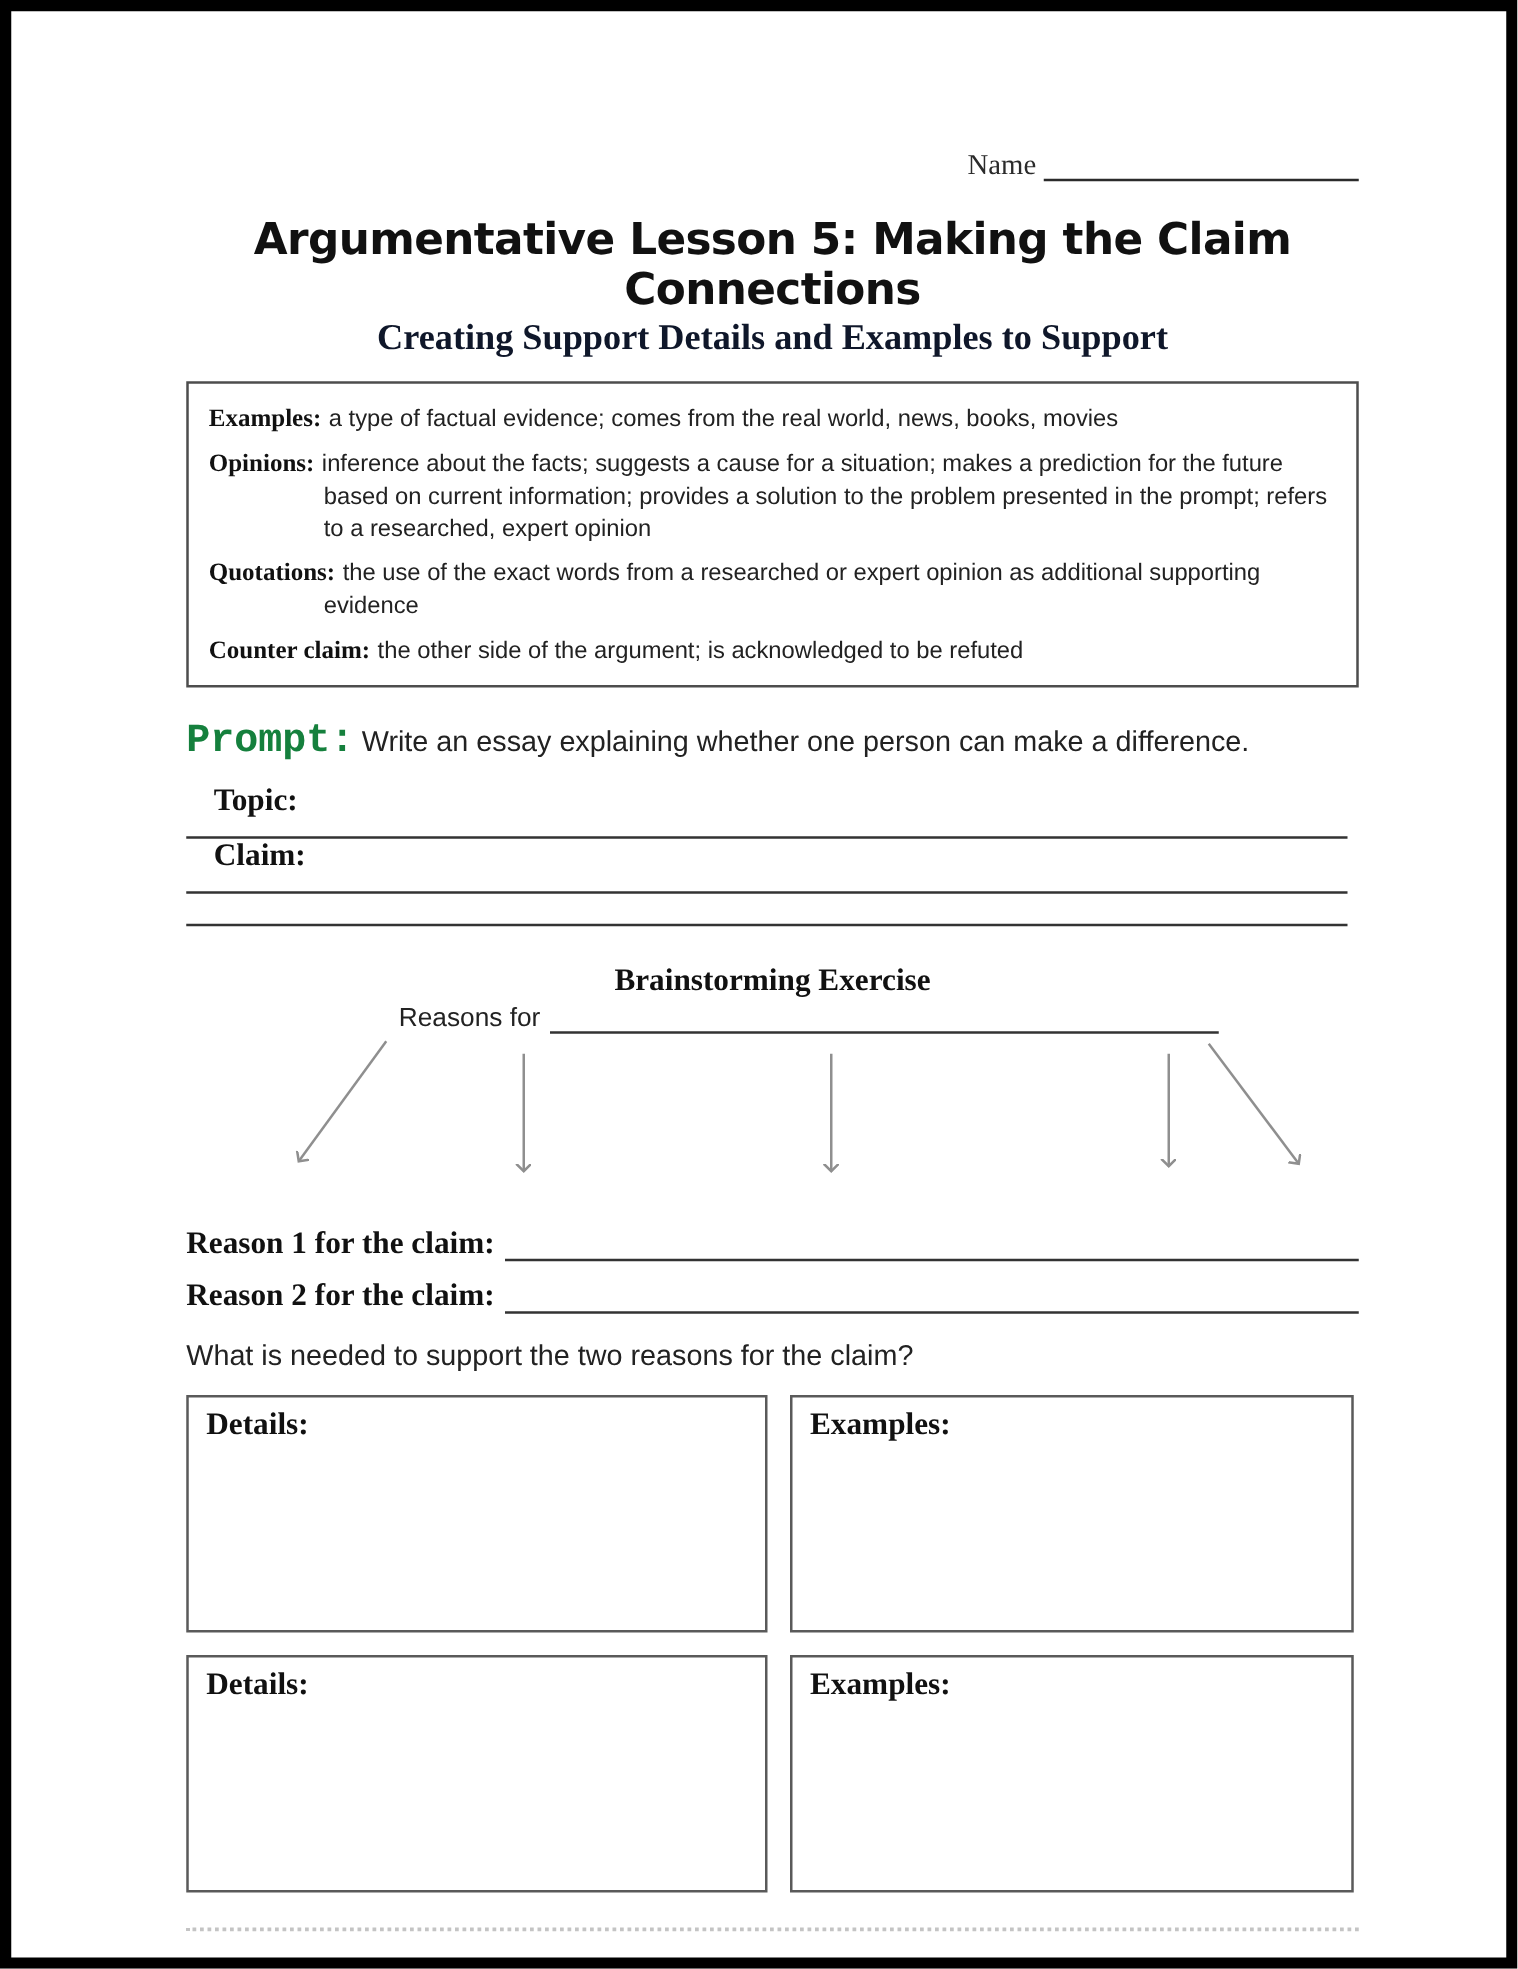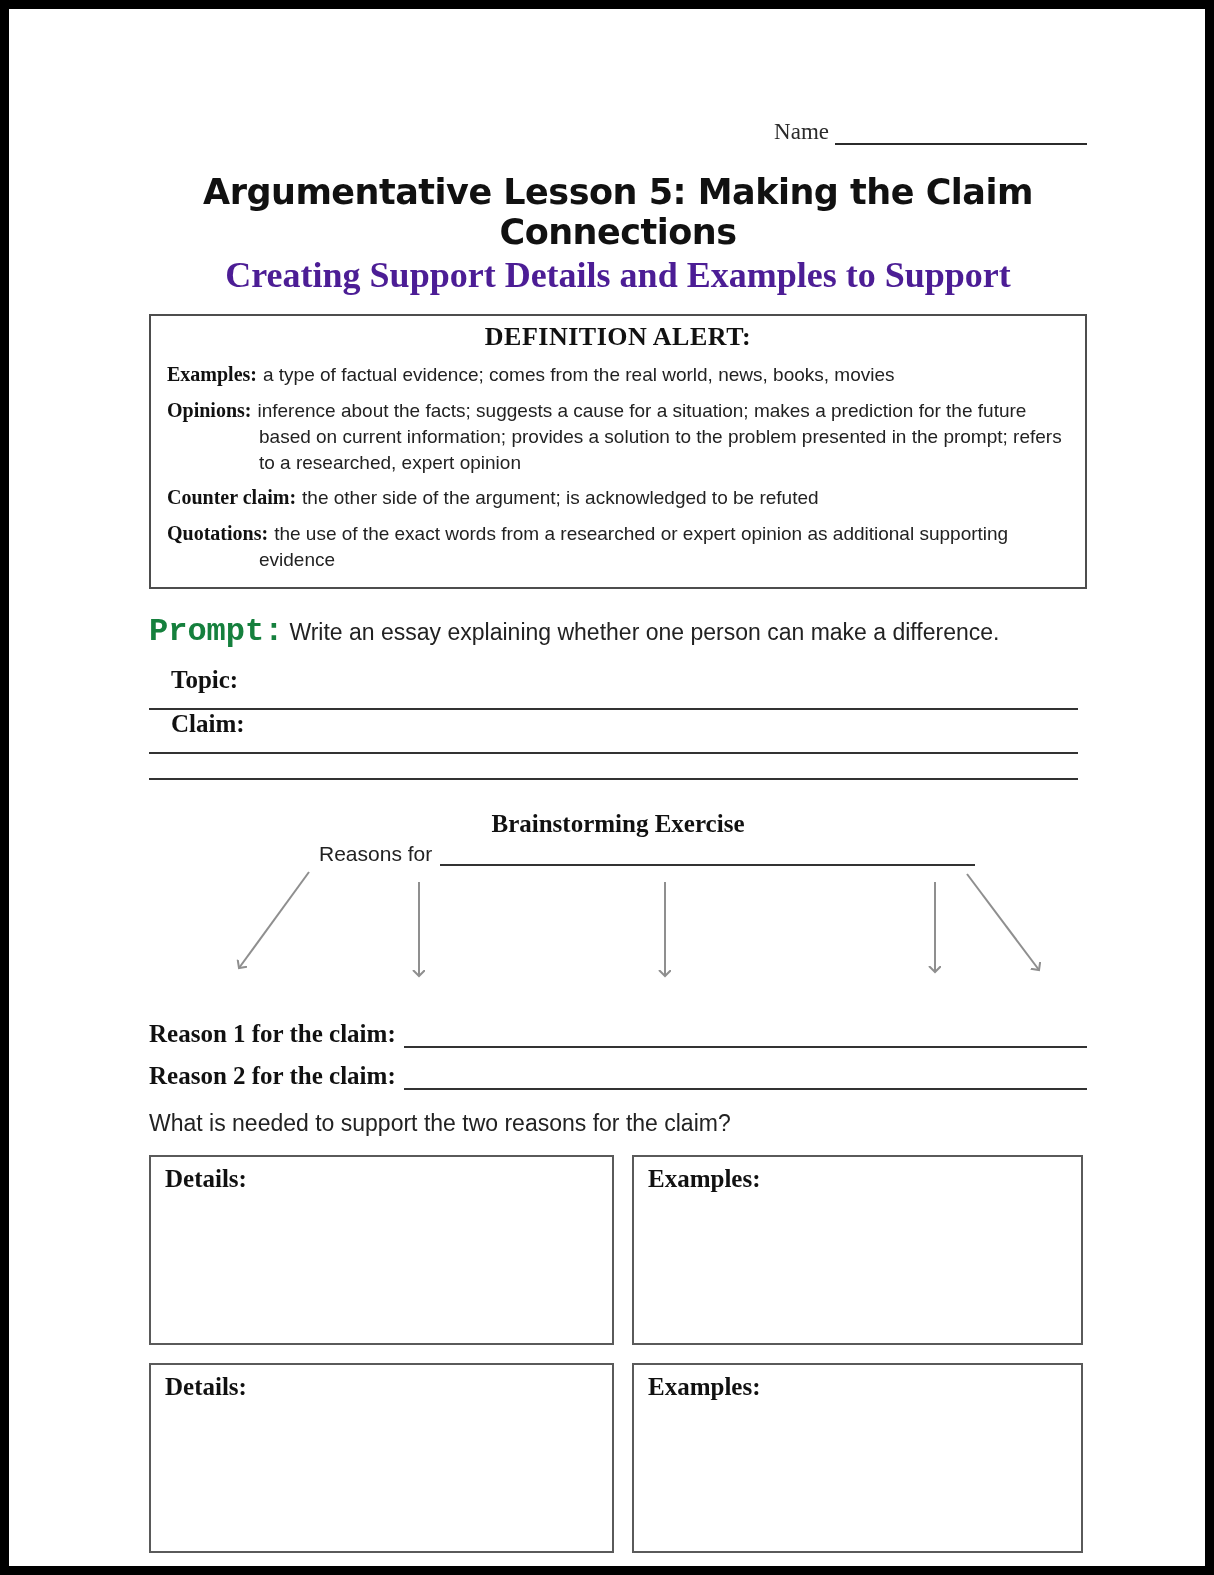--- a/index.html
+++ b/index.html
@@ -49,22 +49,22 @@
     font-weight: 800;
     font-size: 35px;
     letter-spacing: -0.5px;
     color: #111111;
   }
   .subtitle {
     margin-top: 2px;
     text-align: center;
     font-family: "Liberation Serif", serif;
     font-weight: bold;
-    font-size: 36px;
-    color: #4c1d95;
+    font-size: 29px;
+    color: #0f172a;
   }
 
   
   .def-box {
     margin-top: 18px;
     border: 2px solid #4d4d4d;
     padding: 6px 16px 14px 16px;
   }
   .def-heading {
     text-align: center;
@@ -215,32 +215,31 @@
 
     <div class="name-row">
       <span class="name-label">Name</span>
       <span class="name-line"></span>
     </div>
 
     <div class="title">Argumentative Lesson 5: Making the Claim Connections</div>
     <div class="subtitle">Creating Support Details and Examples to Support</div>
 
     <div class="def-box">
-      <div class="def-heading">DEFINITION ALERT:</div>
       <div class="def-item">
         <span class="def-label">Examples:</span><span>a type of factual evidence; comes from the real world, news, books, movies</span>
       </div>
       <div class="def-item">
         <span class="def-label">Opinions:</span><span>inference about the facts; suggests a cause for a situation; makes a prediction for the future based on current information; provides a solution to the problem presented in the prompt; refers to a researched, expert opinion</span>
       </div>
       <div class="def-item">
+        <span class="def-label">Quotations:</span><span>the use of the exact words from a researched or expert opinion as additional supporting evidence</span>
+      </div>
+      <div class="def-item">
         <span class="def-label">Counter claim:</span><span>the other side of the argument; is acknowledged to be refuted</span>
-      </div>
-      <div class="def-item">
-        <span class="def-label">Quotations:</span><span>the use of the exact words from a researched or expert opinion as additional supporting evidence</span>
       </div>
     </div>
 
     <div class="prompt-row">
       <span class="prompt-label">Prompt:</span><span>Write an essay explaining whether one person can make a difference.</span>
     </div>
 
     <div class="topic-block">
       <div class="field-label">Topic:</div>
       <div class="write-line first"></div>

